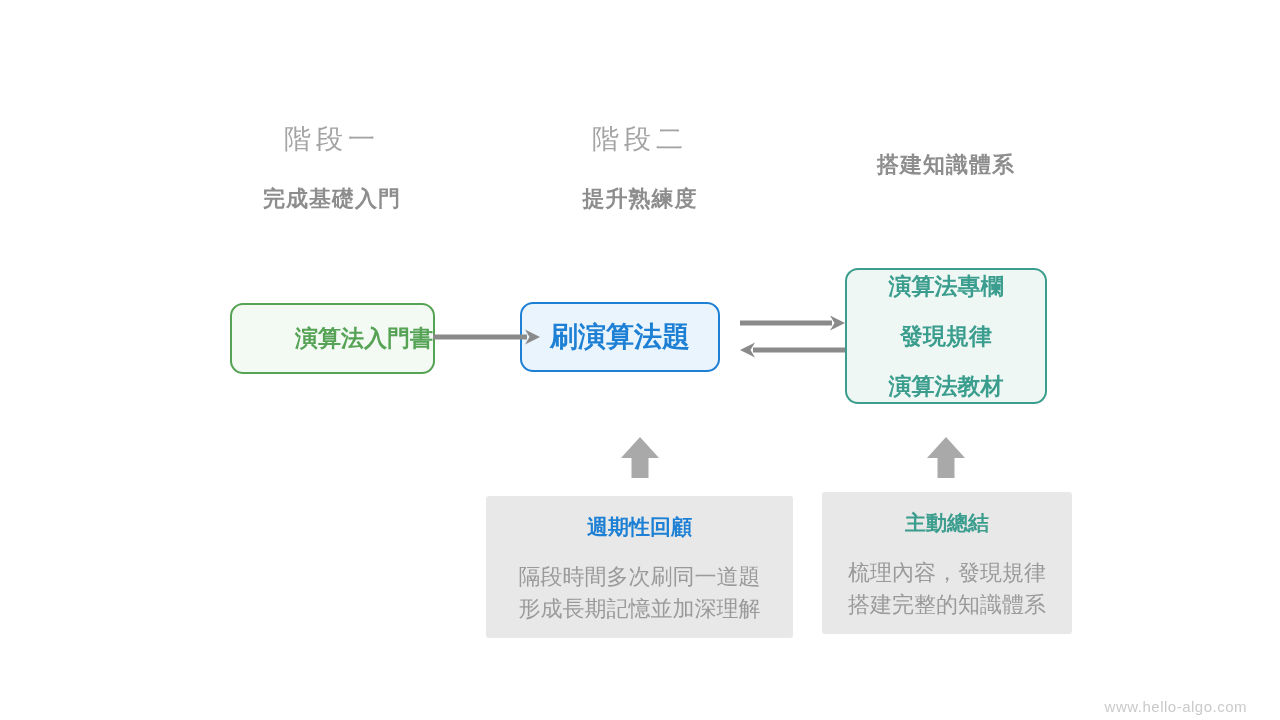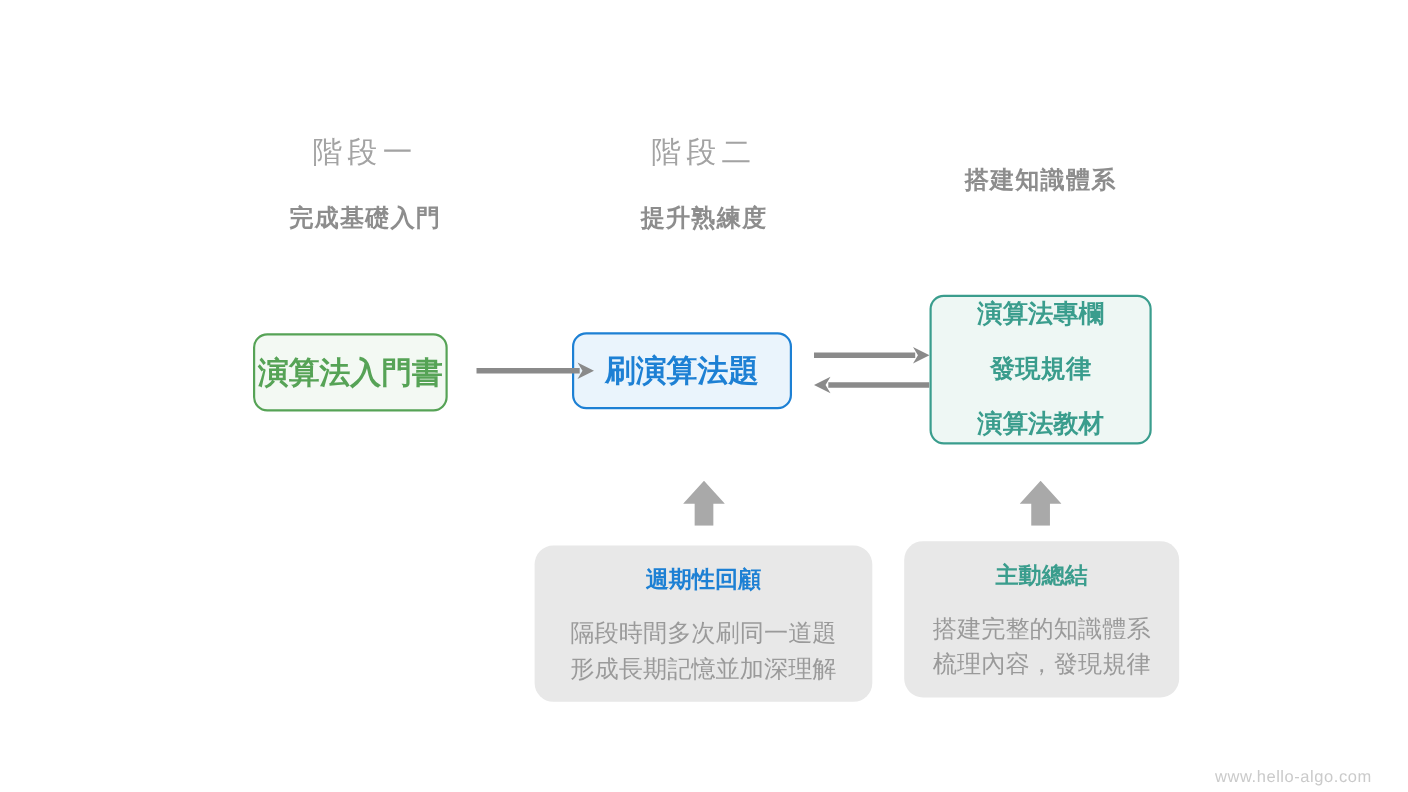--- a/index.html
+++ b/index.html
@@ -38,25 +38,26 @@
     border-radius: 13px;
     display: flex;
     flex-direction: column;
     align-items: center;
     justify-content: center;
     font-weight: bold;
     text-align: center;
     gap: 12px;
   }
   .node-green {
-    left: 230px; top: 303px; width: 177px; height: 71px;
+    left: 230px; top: 303px; width: 205px; height: 71px;
     border: 2.5px solid var(--green);
     background: var(--green-bg);
     color: var(--green);
-    font-size: 28px;
+    font-size: 23px;
+    align-items: flex-end;
   }
   .node-blue {
     left: 520px; top: 302px; width: 200px; height: 70px;
     border: 2.5px solid var(--blue);
     background: var(--blue-bg);
     color: var(--blue);
     font-size: 28px;
   }
   .node-teal {
     left: 845px; top: 268px; width: 202px; height: 136px;
@@ -73,21 +74,21 @@
   .h-arrow .head { fill: var(--arrow); }
 
   
   .up-arrow { position: absolute; }
   .up-arrow polygon { fill: var(--block-arrow); }
 
   
   .note {
     position: absolute;
     box-sizing: border-box;
-    border-radius: 17px;
+    border-radius: 3px;
     background: var(--note-bg);
     display: flex;
     flex-direction: column;
     align-items: center;
     padding-top: 17px;
     text-align: center;
   }
   .note-1 { left: 486px; top: 496px; width: 307px; height: 142px; }
   .note-2 { left: 822px; top: 492px; width: 250px; height: 142px; }
   .note-title { font-size: 21px; font-weight: bold; line-height: 28px; margin-bottom: 20px; }
@@ -157,19 +158,19 @@
     <polygon points="19,0 38,21 27.5,21 27.5,41 10.5,41 10.5,21 0,21"></polygon>
   </svg>
 
   <div class="note note-1">
     <div class="note-title blue">週期性回顧</div>
     <div class="note-body">隔段時間多次刷同一道題</div>
     <div class="note-body">形成長期記憶並加深理解</div>
   </div>
   <div class="note note-2">
     <div class="note-title teal">主動總結</div>
+    <div class="note-body">梳理內容，發現規律</div>
     <div class="note-body">搭建完整的知識體系</div>
-    <div class="note-body">梳理內容，發現規律</div>
   </div>
 
   <div class="watermark">www.hello-algo.com</div>
 
 </div>
 
 </body></html>

